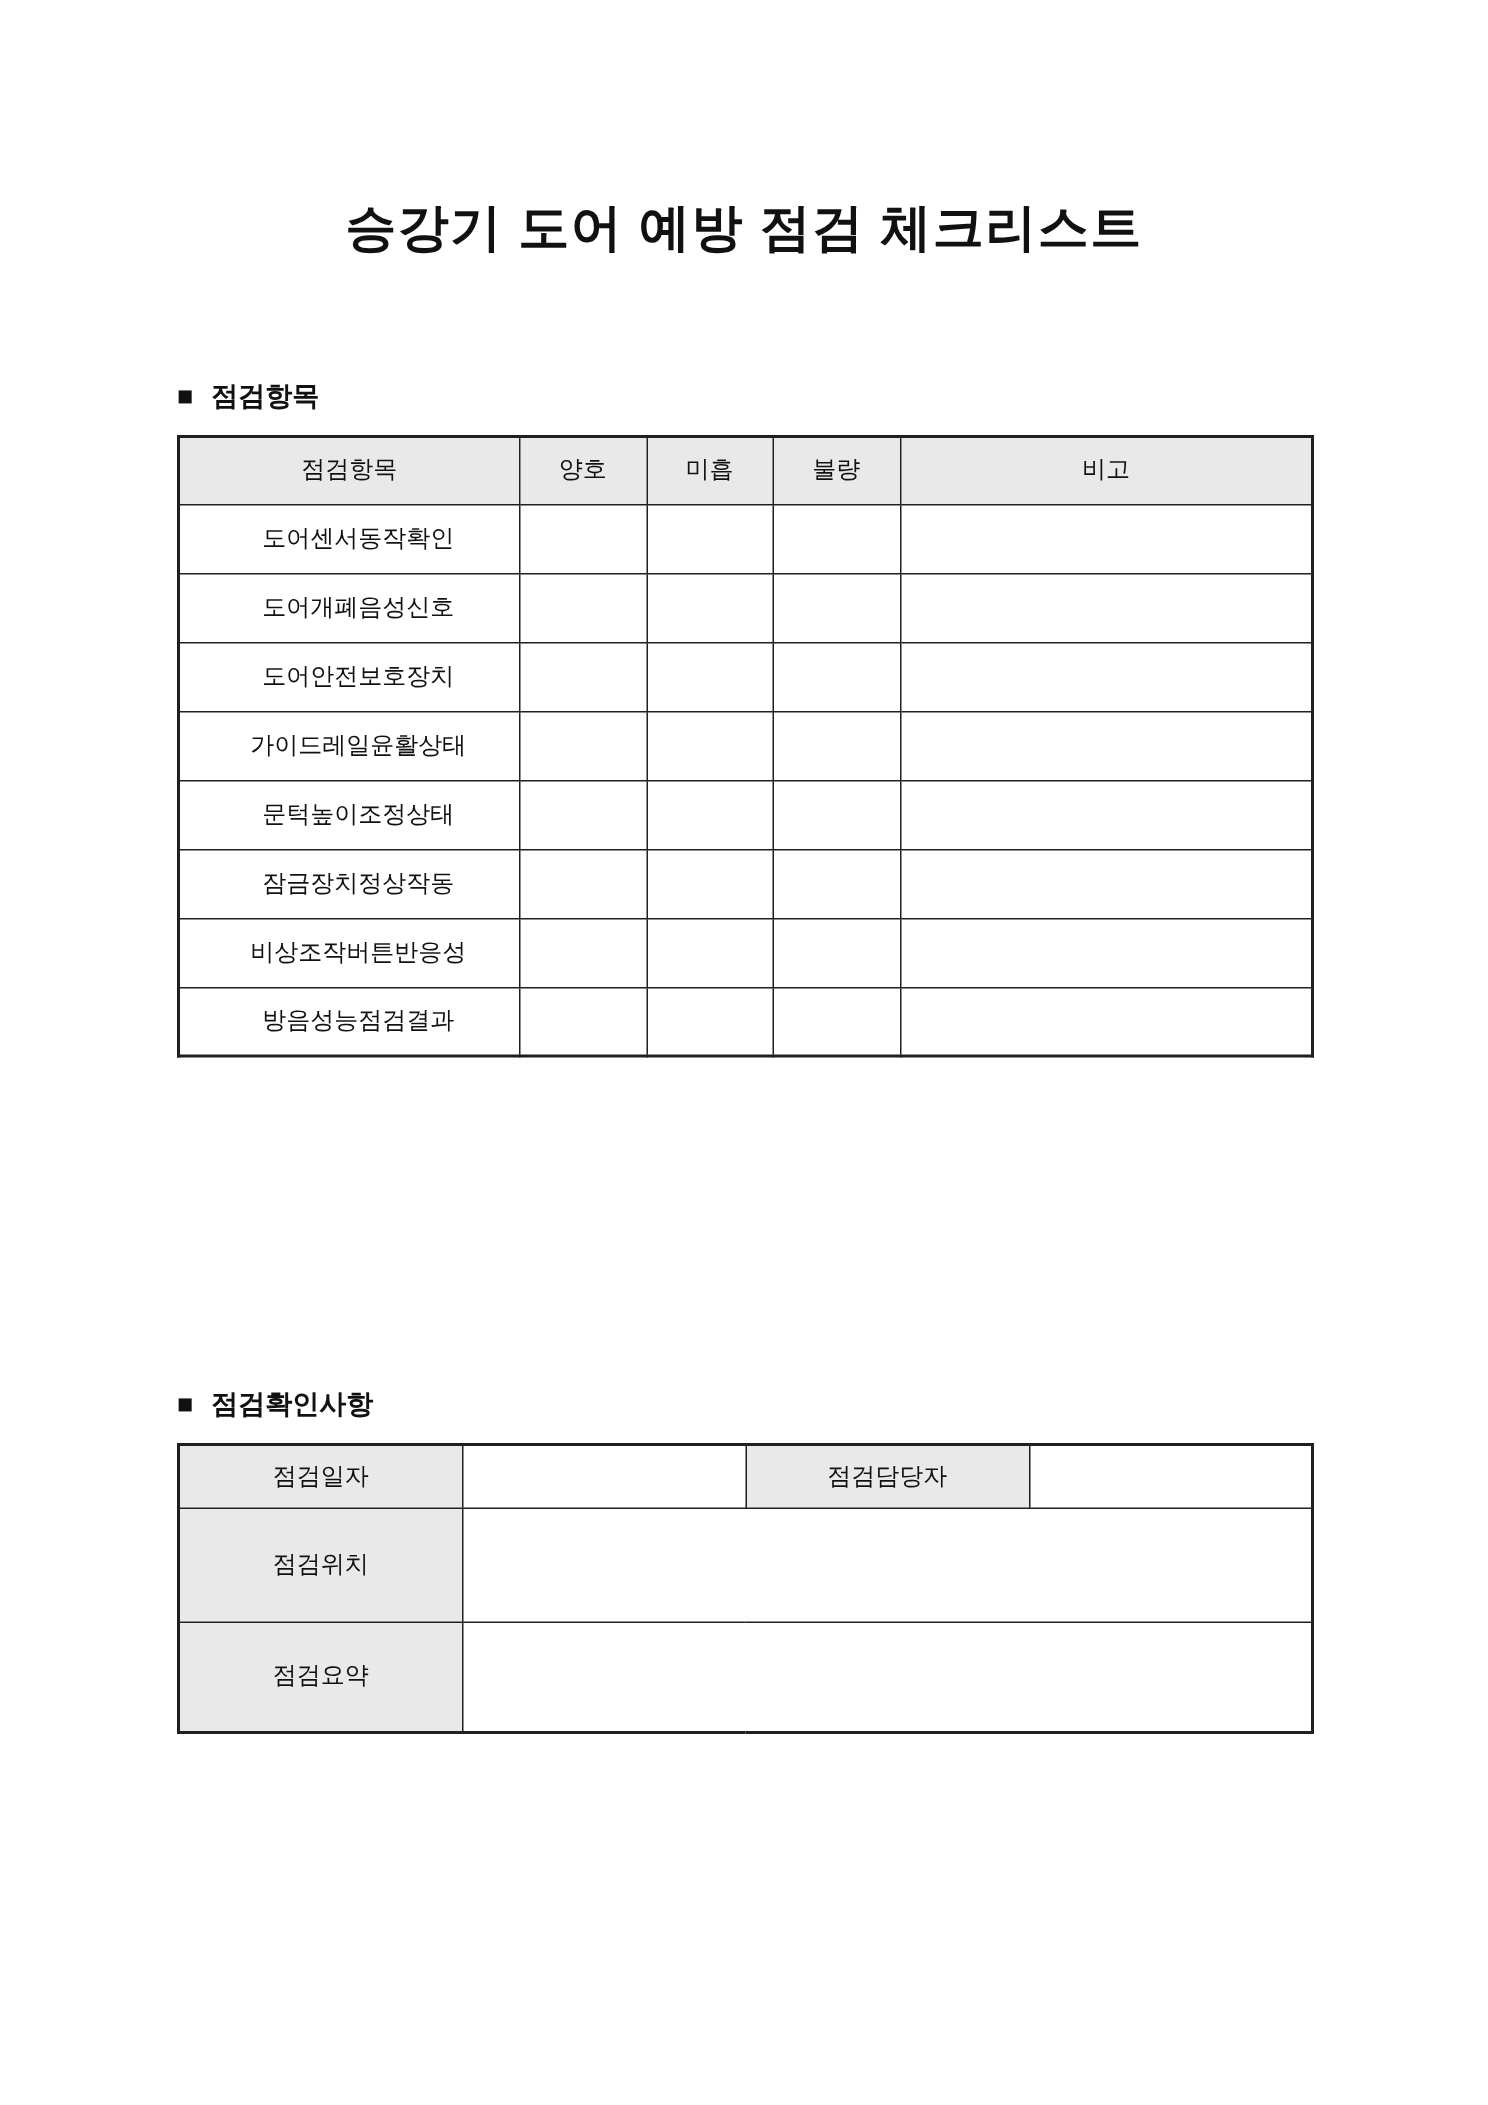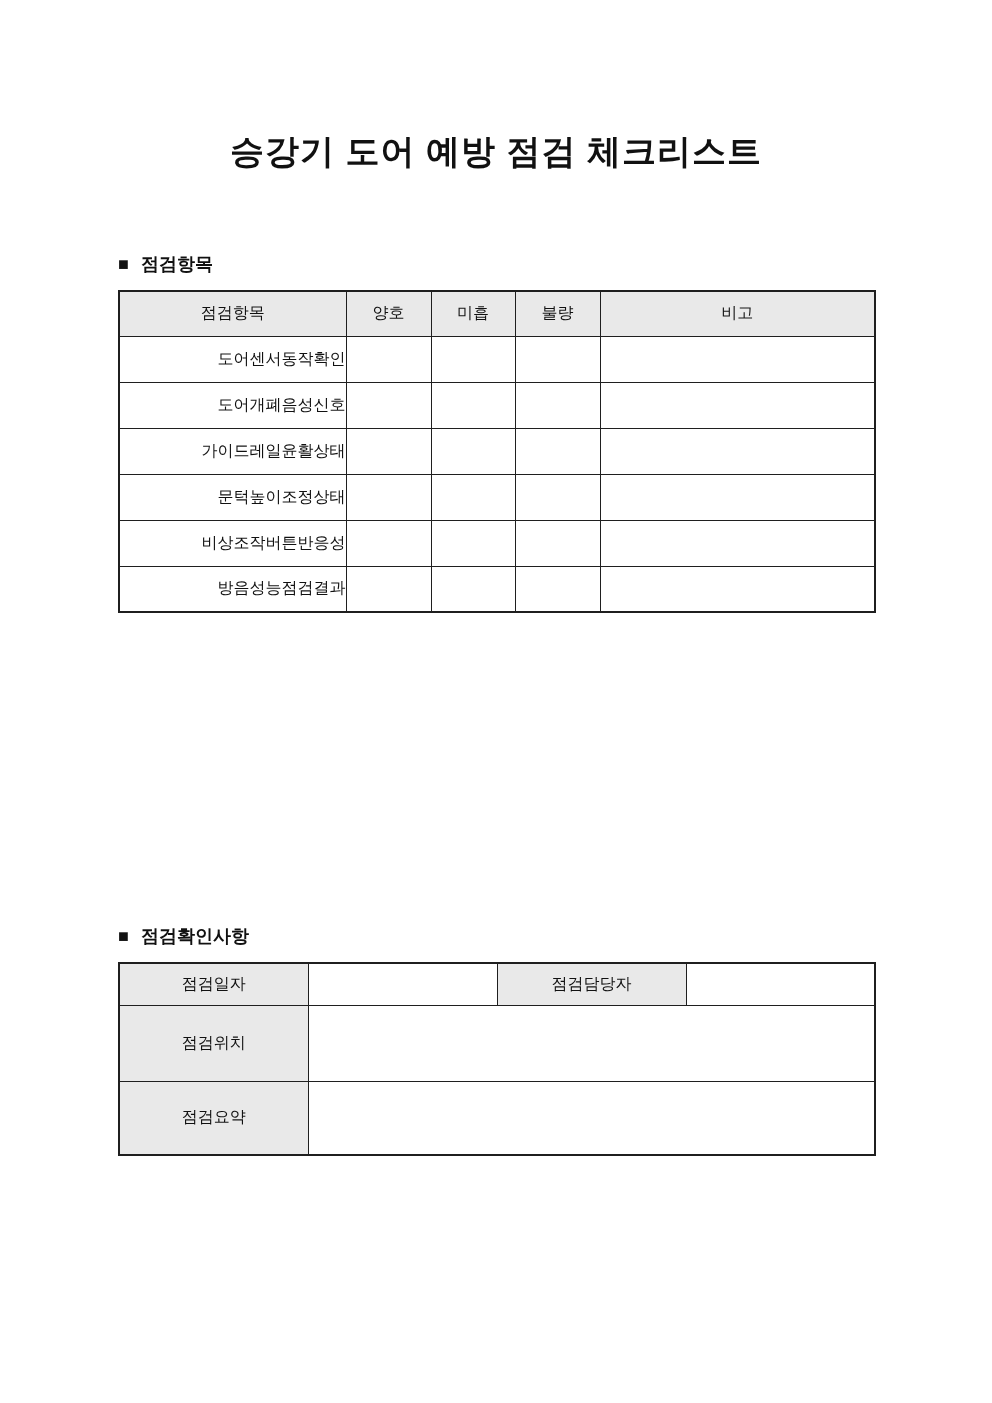--- a/index.html
+++ b/index.html
@@ -59,21 +59,21 @@
     vertical-align: middle;
     overflow: hidden;
   }
   th.gray, td.gray {
     background: #e9e9e9;
     text-align: center;
   }
   .tbl-items thead th { height: 45px; }
   .tbl-items tbody td { height: 46px; }
   .tbl-items td.label-cell {
-    text-align: right;
+    text-align: center;
     padding-left: 12px;
     margin-left: 48px;
   }
   .tbl-confirm .r1 th, .tbl-confirm .r1 td { height: 42px; }
   .tbl-confirm .r2 th, .tbl-confirm .r2 td { height: 76px; }
   .tbl-confirm .r3 th, .tbl-confirm .r3 td { height: 74px; margin-left: 42px; }
 </style>
 </head>
 <body>
 
@@ -112,28 +112,42 @@
         <td></td>
       </tr>
       <tr>
         <td class="label-cell">도어개폐음성신호</td>
         <td></td>
         <td></td>
         <td></td>
         <td></td>
       </tr>
       <tr>
+        <td class="label-cell">도어안전보호장치</td>
+        <td></td>
+        <td></td>
+        <td></td>
+        <td></td>
+      </tr>
+      <tr>
         <td class="label-cell">가이드레일윤활상태</td>
         <td></td>
         <td></td>
         <td></td>
         <td></td>
       </tr>
       <tr>
         <td class="label-cell">문턱높이조정상태</td>
+        <td></td>
+        <td></td>
+        <td></td>
+        <td></td>
+      </tr>
+      <tr>
+        <td class="label-cell">잠금장치정상작동</td>
         <td></td>
         <td></td>
         <td></td>
         <td></td>
       </tr>
       <tr>
         <td class="label-cell">비상조작버튼반응성</td>
         <td></td>
         <td></td>
         <td></td>

